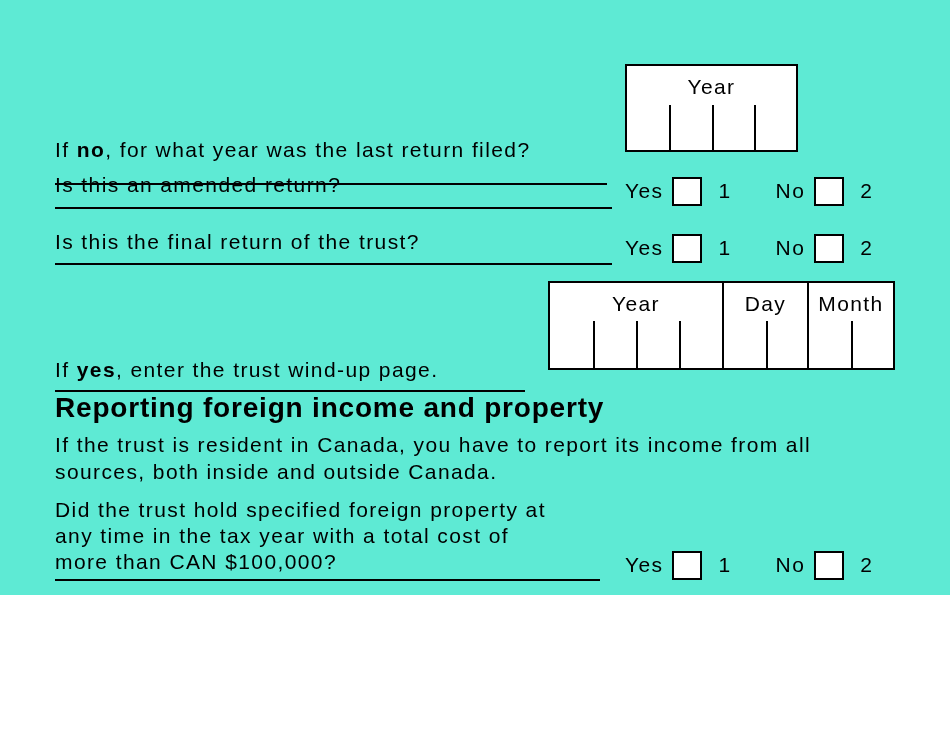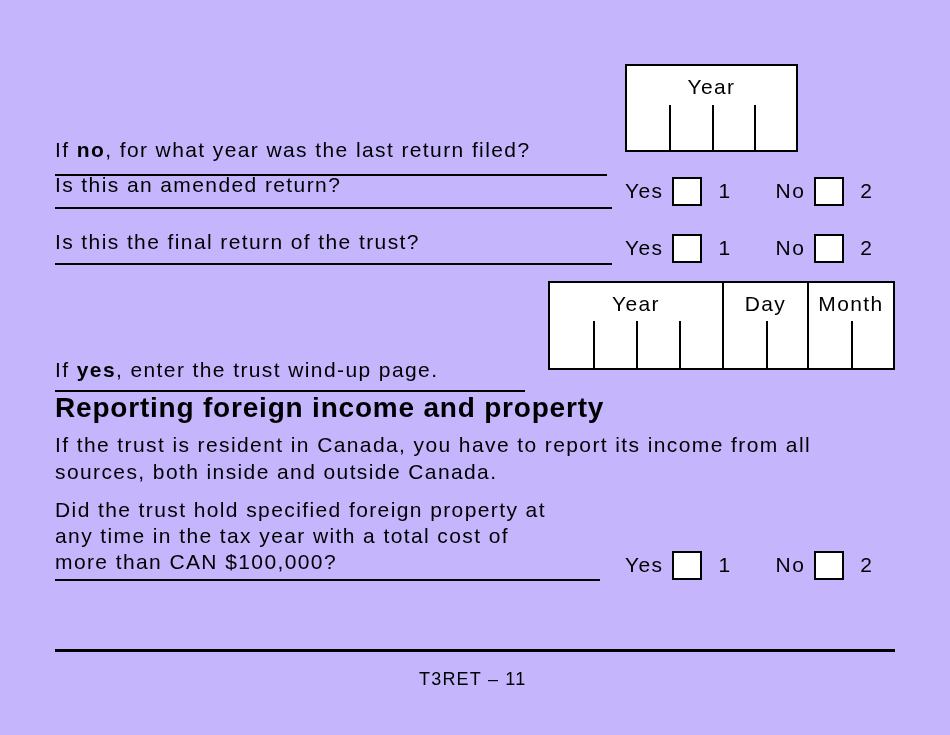--- a/index.html
+++ b/index.html
@@ -1,18 +1,18 @@
 <!DOCTYPE html>
 <html><head>
 <meta charset="utf-8">
 <style>
   html,body { margin:0; padding:0; background:#ffffff; }
   .page {
-    position:relative; width:950px; height:735px;
-    background:#c4b5fd; color:#000;
+    position:relative; width:950px; height:595px;
+    background:#5eead4; color:#000;
     font-family:"Liberation Sans", sans-serif;
     overflow:hidden;
   }
   
   .q {
     position:absolute; left:55px;
     font-size:21px; letter-spacing:1.4px; line-height:26px;
     border-bottom:2px solid #000;
     white-space:pre-line;
   }
@@ -73,21 +73,21 @@
 
 <div class="page">
 
   <div class="fieldbox" style="left:625px; top:64px; width:173px; height:88px;">
     <div class="lbl">Year</div>
     <div class="tick" style="left:25%; height:45px;"></div>
     <div class="tick" style="left:50%; height:45px;"></div>
     <div class="tick" style="left:75%; height:45px;"></div>
   </div>
 
-  <div class="q" style="top:111px; width:552px; padding-bottom:11px;">
+  <div class="q" style="top:111px; width:552px; padding-bottom:20px;">
     <span>If </span><b>no</b><span>, for what year was the last return filed?</span>
   </div>
 
   <div class="q" style="top:172px; width:557px; padding-bottom:9px;">Is this an amended return?</div>
   <div class="yn" style="top:176px;">
     <span>Yes</span>
     <span class="cb"></span>
     <span>1</span>
     <span class="no-lbl">No</span>
     <span class="cb"></span>

